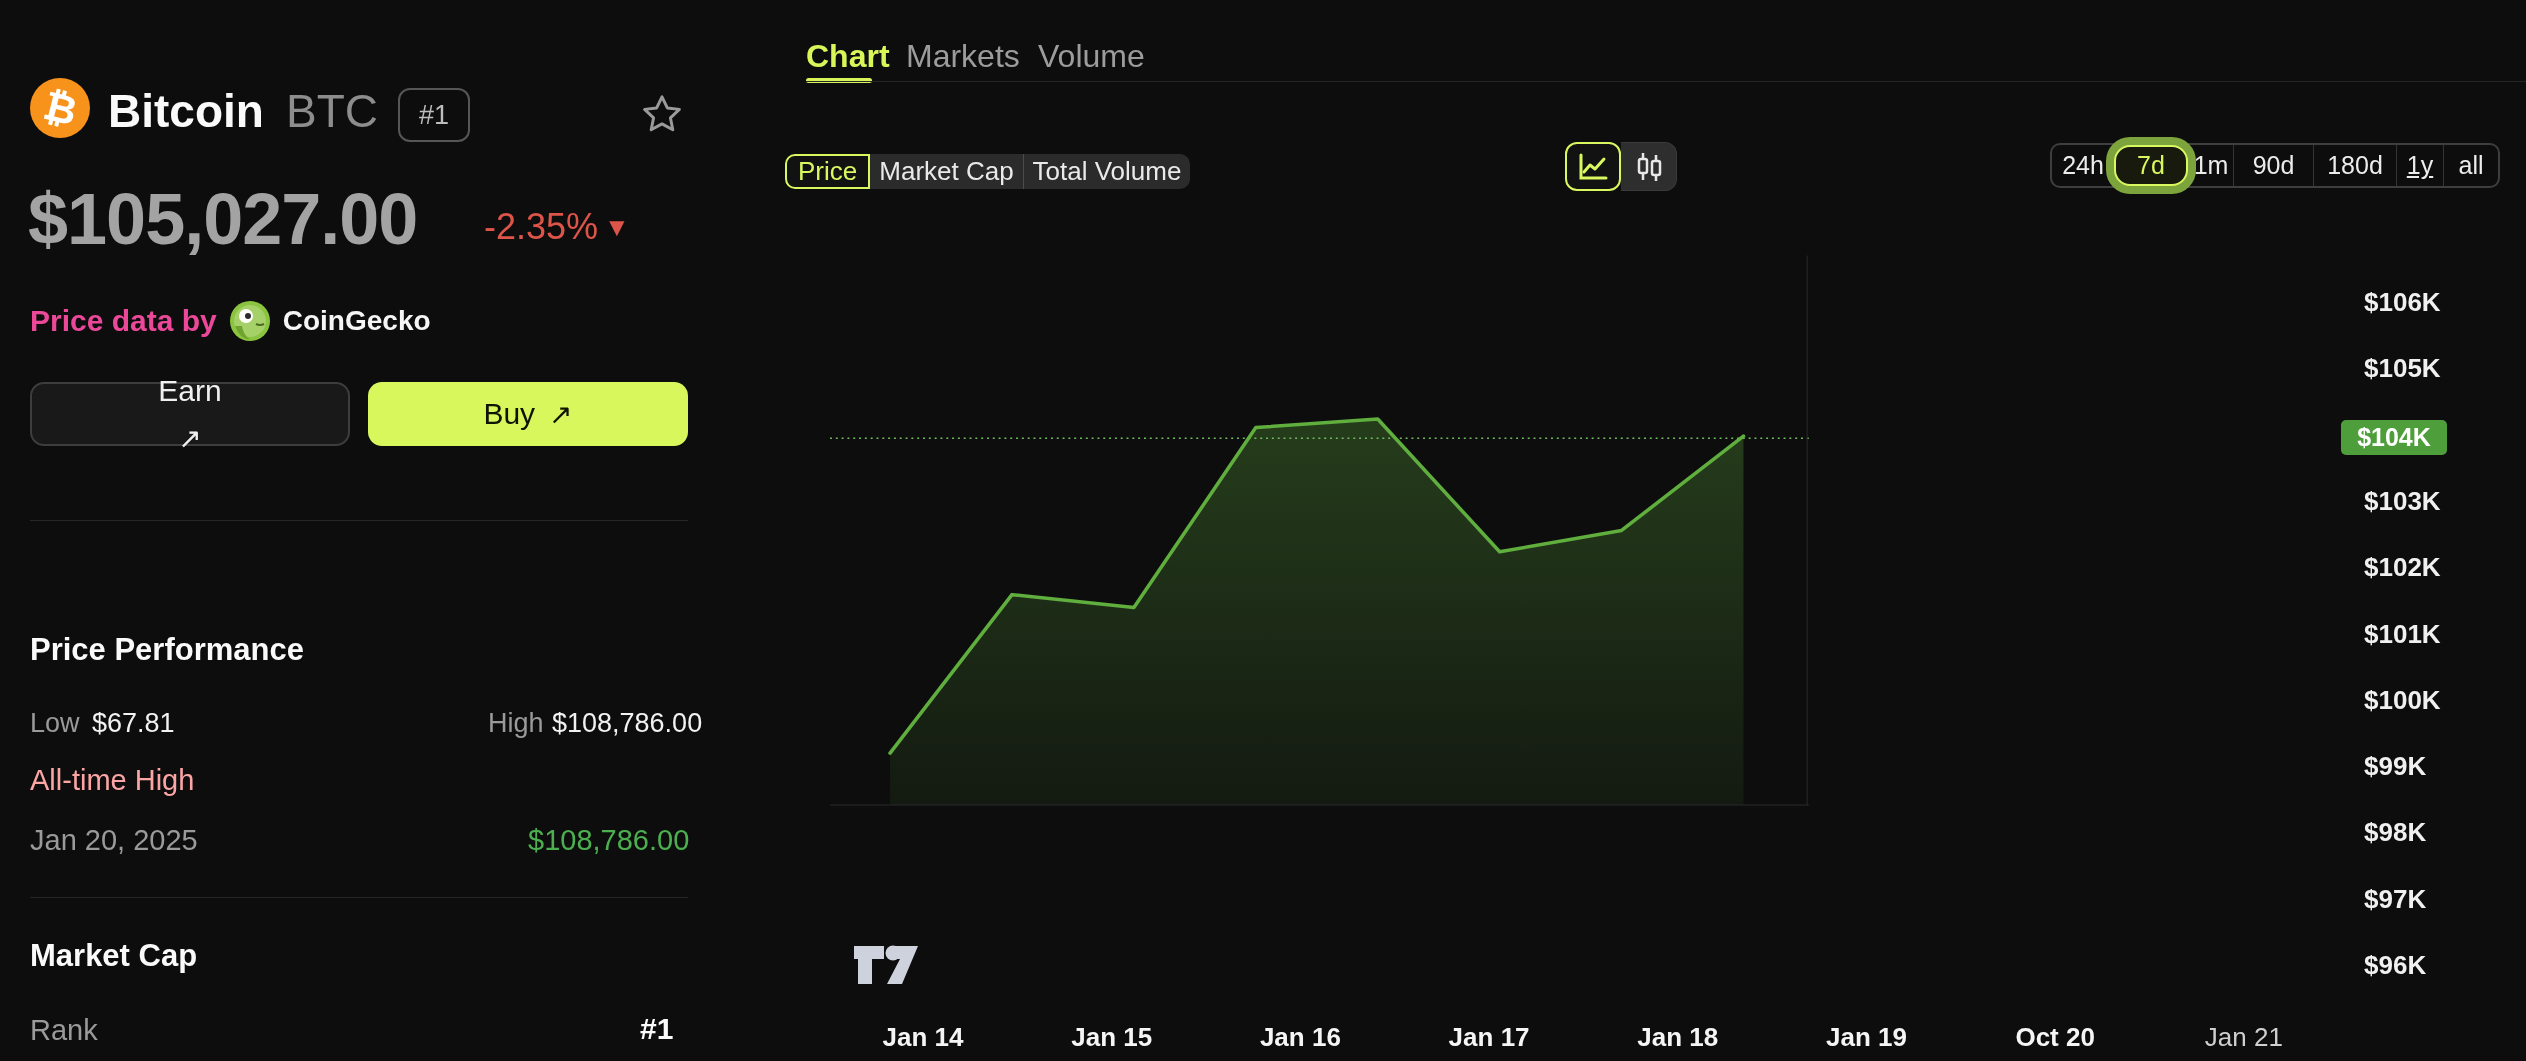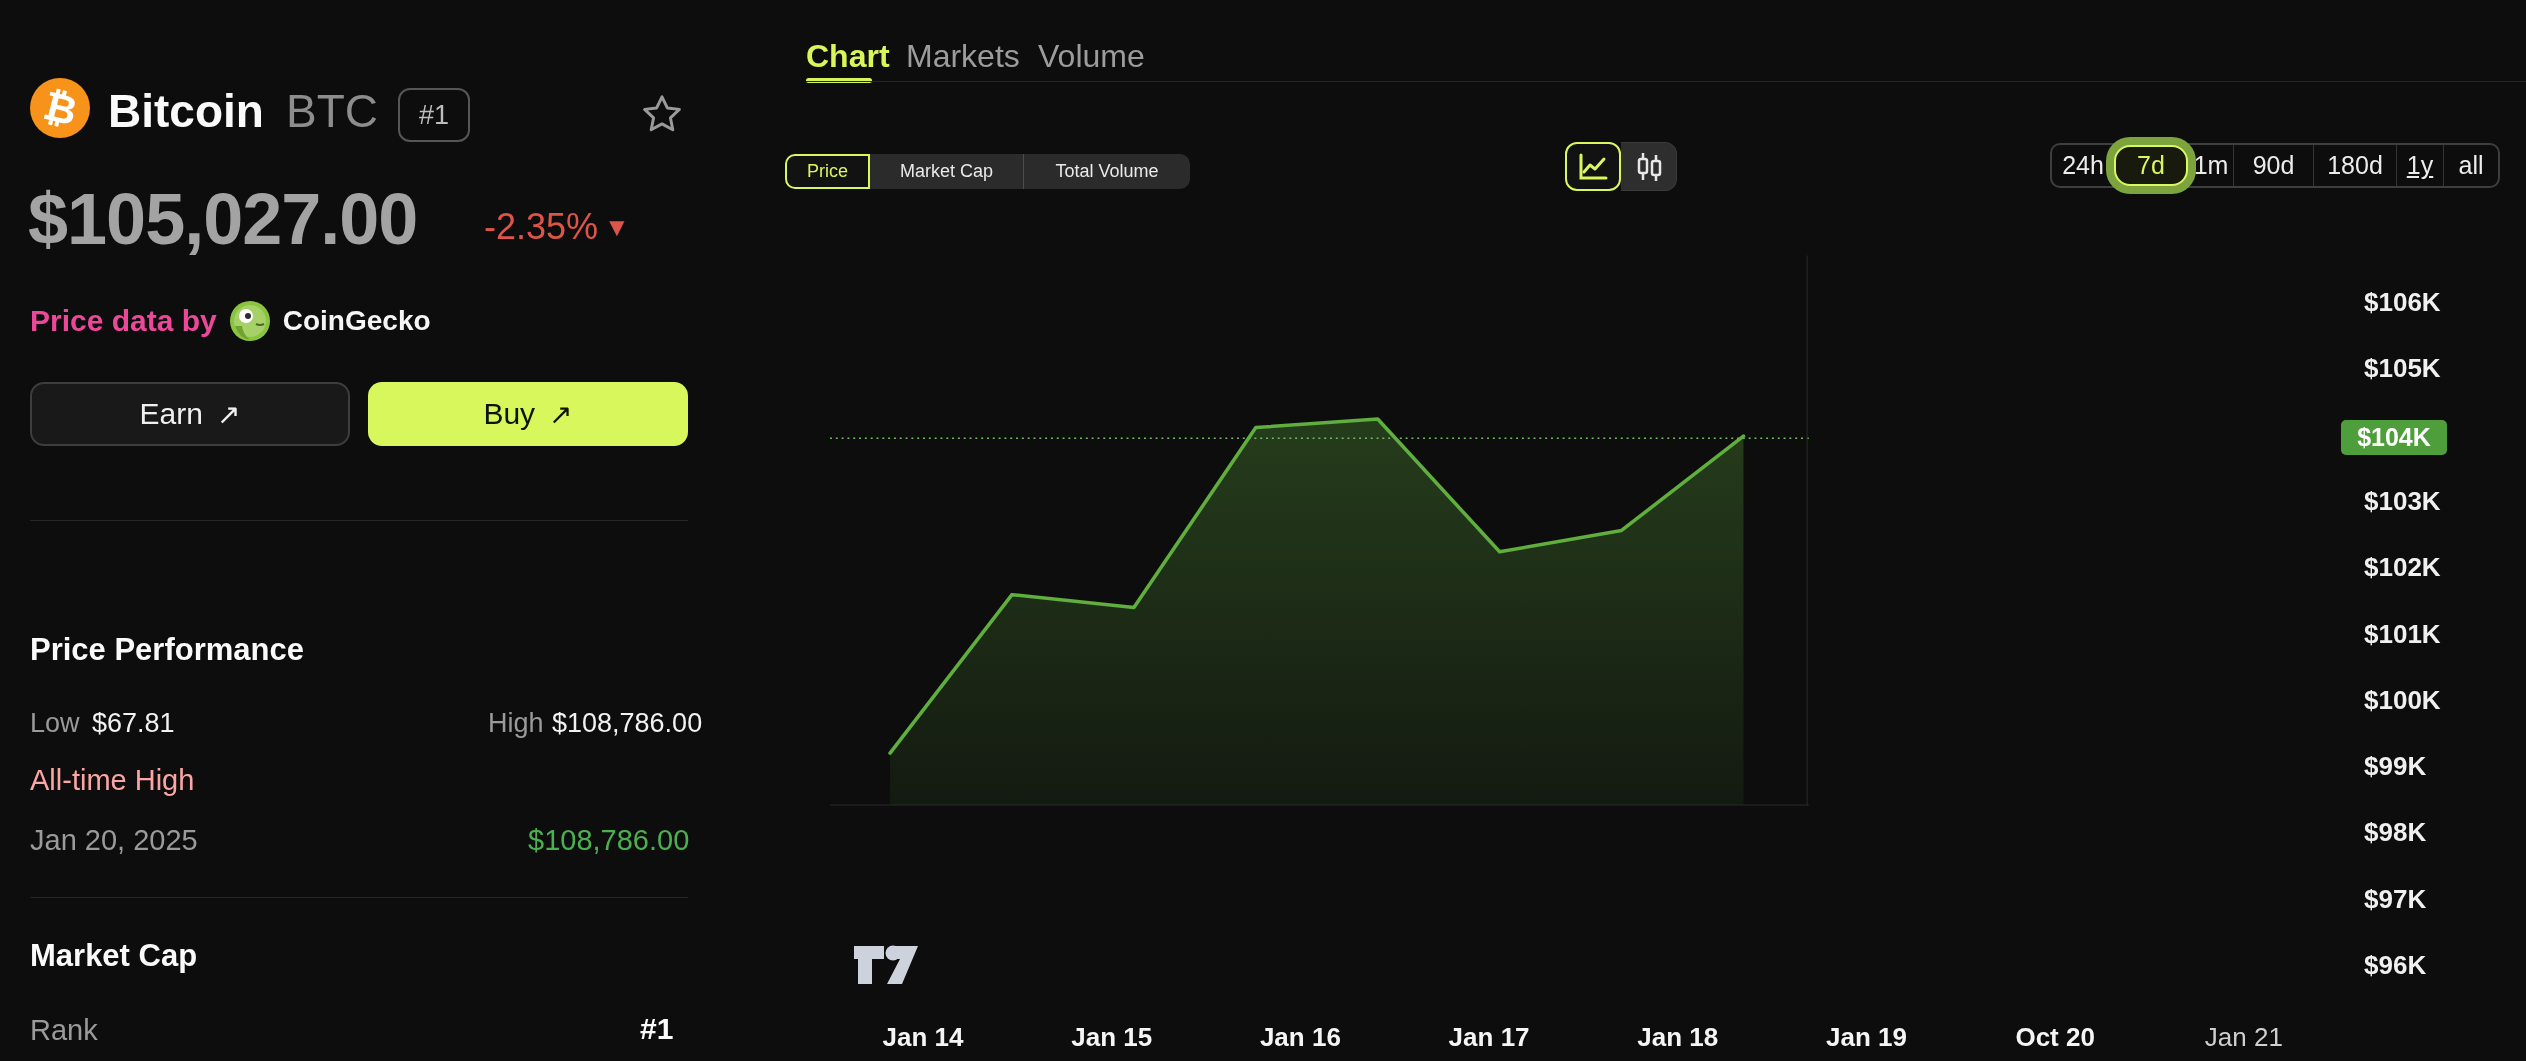--- a/index.html
+++ b/index.html
@@ -17,21 +17,21 @@
              display:flex;align-items:center;justify-content:center;font-size:27px;color:#bdbdbd;}
   .star{left:640px;top:92px;width:44px;height:44px;}
   .price{left:28px;top:178px;font-size:72px;font-weight:700;letter-spacing:-1px;color:#a3a3a3;}
   .change{left:484px;top:206px;font-size:36px;color:#dd5449;}
   .change .tri{font-size:26px;position:relative;top:-3px;margin-left:6px;}
   .provider-row{left:30px;top:298px;height:46px;display:flex;align-items:center;gap:12px;}
   .provider-label{font-size:30px;color:#ec4899;font-weight:bold;}
   .provider-name{font-size:28px;font-weight:600;color:#f5f5f5;}
   .btn{display:flex;align-items:center;justify-content:center;gap:14px;height:64px;
        border-radius:14px;font-size:30px;box-sizing:border-box;cursor:pointer;}
-  .btn-earn{left:30px;top:382px;width:320px;background:#191919;border:2px solid #3d3d3d;color:#f0f0f0;}
+  .btn-earn{left:30px;top:382px;width:320px;background:#191919;border:2px solid #3d3d3d;color:#f0f0f0;flex-direction:column;}
   .btn-buy{left:368px;top:382px;width:320px;background:#d7f75d;color:#0f1400;}
   .btn .arrow{font-size:28px;}
   .divider{height:1px;background:#262626;}
   .div1{left:30px;top:520px;width:658px;}
   .div2{left:30px;top:897px;width:658px;}
   .section-title{font-size:31px;font-weight:600;color:#fafafa;}
   .pp-title{left:30px;top:632px;}
   .row-label{font-size:27px;color:#9a9a9a;}
   .row-value{font-size:27px;color:#f2f2f2;}
   .low-label{left:30px;top:708px;}
@@ -47,21 +47,21 @@
 
   
   .tab{top:38px;font-size:32px;color:#9c9c9c;cursor:pointer;}
   .tab.active{color:#d8f659;font-weight:600;}
   .tab-chart{left:806px;} .tab-markets{left:906px;} .tab-about{left:1038px;}
   .tab-underline{left:806px;top:78px;width:66px;height:5px;background:#d8f659;border-radius:3px;}
   .tab-divider{left:806px;top:81px;width:1720px;}
 
   
   .seg{left:785px;top:142px;height:47px;display:flex;border-radius:10px;}
-  .seg-item{display:flex;align-items:center;justify-content:center;font-size:18px;
+  .seg-item{display:flex;align-items:center;justify-content:center;font-size:26px;
             color:#eaeaea;background:#2b2b2b;box-sizing:border-box;cursor:pointer;margin-top:12px;}
   .seg-price{width:85px;border:2px solid #d9f75f;color:#d9f75f;background:#121212;
              border-radius:10px 0 0 10px;z-index:2;}
   .seg-mcap{width:153px;}
   .seg-tvol{width:167px;border-left:1px solid #4b4b4b;border-radius:0 10px 10px 0;}
 
   
   .ctoggle{left:1565px;top:142px;height:49px;display:flex;}
   .ctog-item{width:56px;display:flex;align-items:center;justify-content:center;
              box-sizing:border-box;cursor:pointer;}

